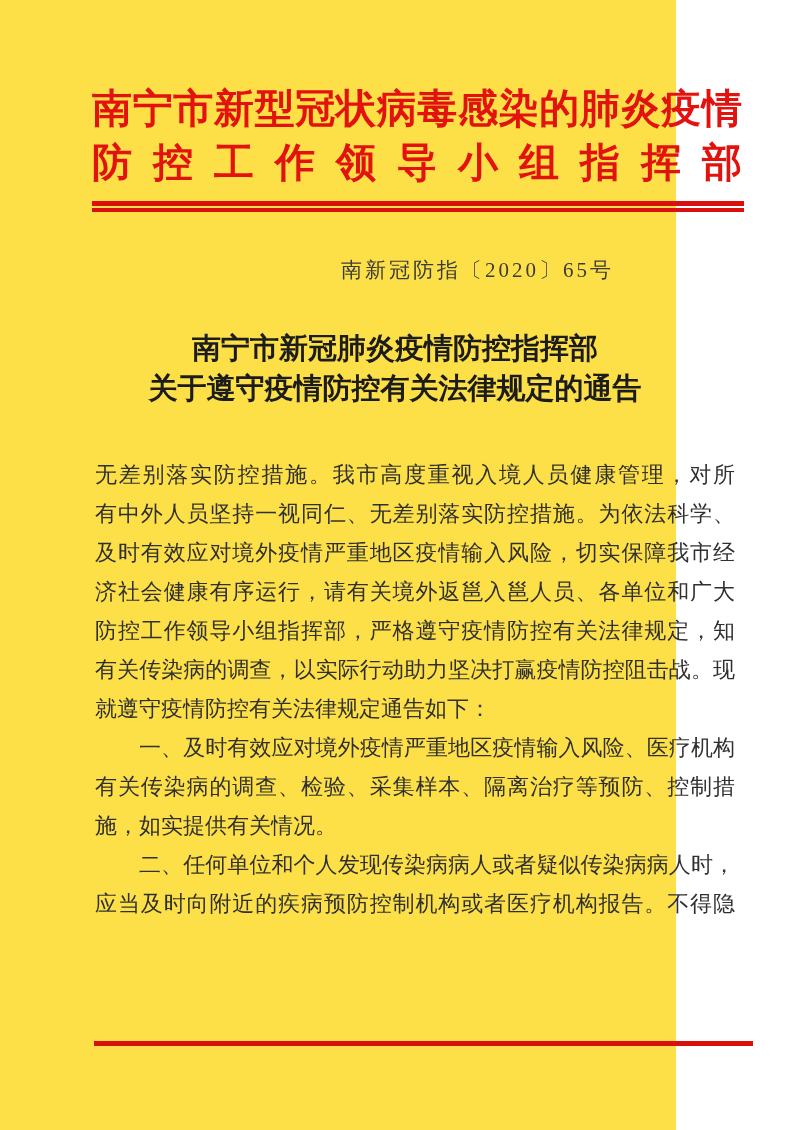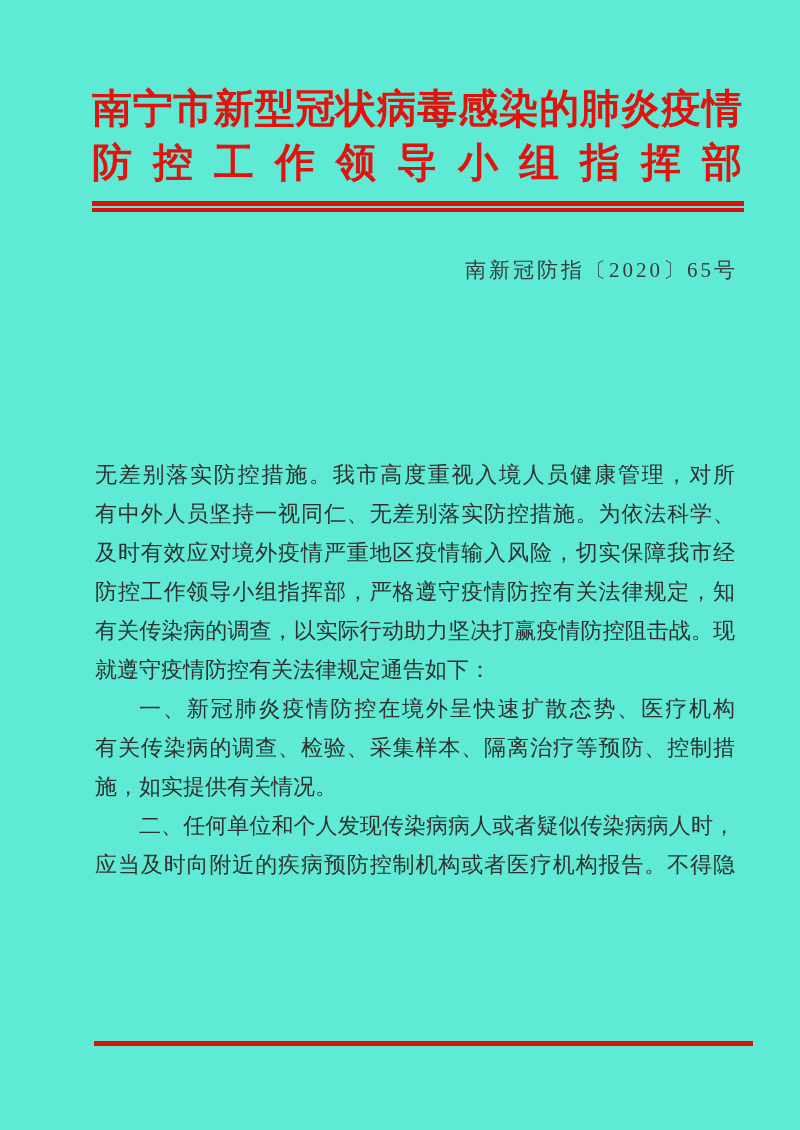--- a/index.html
+++ b/index.html
@@ -10,21 +10,21 @@
     --docnum-ink:#3b3b3b;
   }
   *{margin:0;padding:0;box-sizing:border-box;}
   html,body{background:#ffffff;}
   body{
     width:800px;height:1130px;
     font-family:"Liberation Serif","DejaVu Serif",serif;
     position:relative;overflow:hidden;
   }
   .page{
-    position:absolute;left:0;top:0;width:800px;height:1130px;background:#5eead4;
+    position:absolute;left:0;top:0;width:676px;height:1130px;background:#fde047;
   }
   
   .letterhead-line{
     position:absolute;left:92px;width:650px;
     color:var(--header-red);
     font-weight:700;
     font-size:40px;line-height:46px;
     text-align:justify;text-align-last:justify;
     white-space:nowrap;
   }
@@ -78,29 +78,34 @@
     <div class="letterhead-line l2">防控工作领导小组指挥部</div>
     <div class="header-divider">
       <div class="rule-thick"></div>
       <div class="rule-gap"></div>
       <div class="rule-thin"></div>
     </div>
   </div>
 
   <div class="doc-number">南新冠防指〔2020〕65号</div>
 
+  <div class="doc-title">
+    <div>南宁市新冠肺炎疫情防控指挥部</div>
+    <div>关于遵守疫情防控有关法律规定的通告</div>
+  </div>
 
   <div class="doc-body">
       <div class="line">无差别落实防控措施。我市高度重视入境人员健康管理，对所</div>
       <div class="line">有中外人员坚持一视同仁、无差别落实防控措施。为依法科学、</div>
       <div class="line">及时有效应对境外疫情严重地区疫情输入风险，切实保障我市经</div>
+      <div class="line">济社会健康有序运行，请有关境外返邕入邕人员、各单位和广大</div>
       <div class="line">防控工作领导小组指挥部，严格遵守疫情防控有关法律规定，知</div>
       <div class="line">有关传染病的调查，以实际行动助力坚决打赢疫情防控阻击战。现</div>
       <div class="line end">就遵守疫情防控有关法律规定通告如下：</div>
-      <div class="line first">一、新冠肺炎疫情防控在境外呈快速扩散态势、医疗机构</div>
+      <div class="line first">一、及时有效应对境外疫情严重地区疫情输入风险、医疗机构</div>
       <div class="line">有关传染病的调查、检验、采集样本、隔离治疗等预防、控制措</div>
       <div class="line end">施，如实提供有关情况。</div>
       <div class="line first">二、任何单位和个人发现传染病病人或者疑似传染病病人时，</div>
       <div class="line">应当及时向附近的疾病预防控制机构或者医疗机构报告。不得隐</div>
     </div>
 
   <div class="footer-rule"></div>
 
 </div>
 

